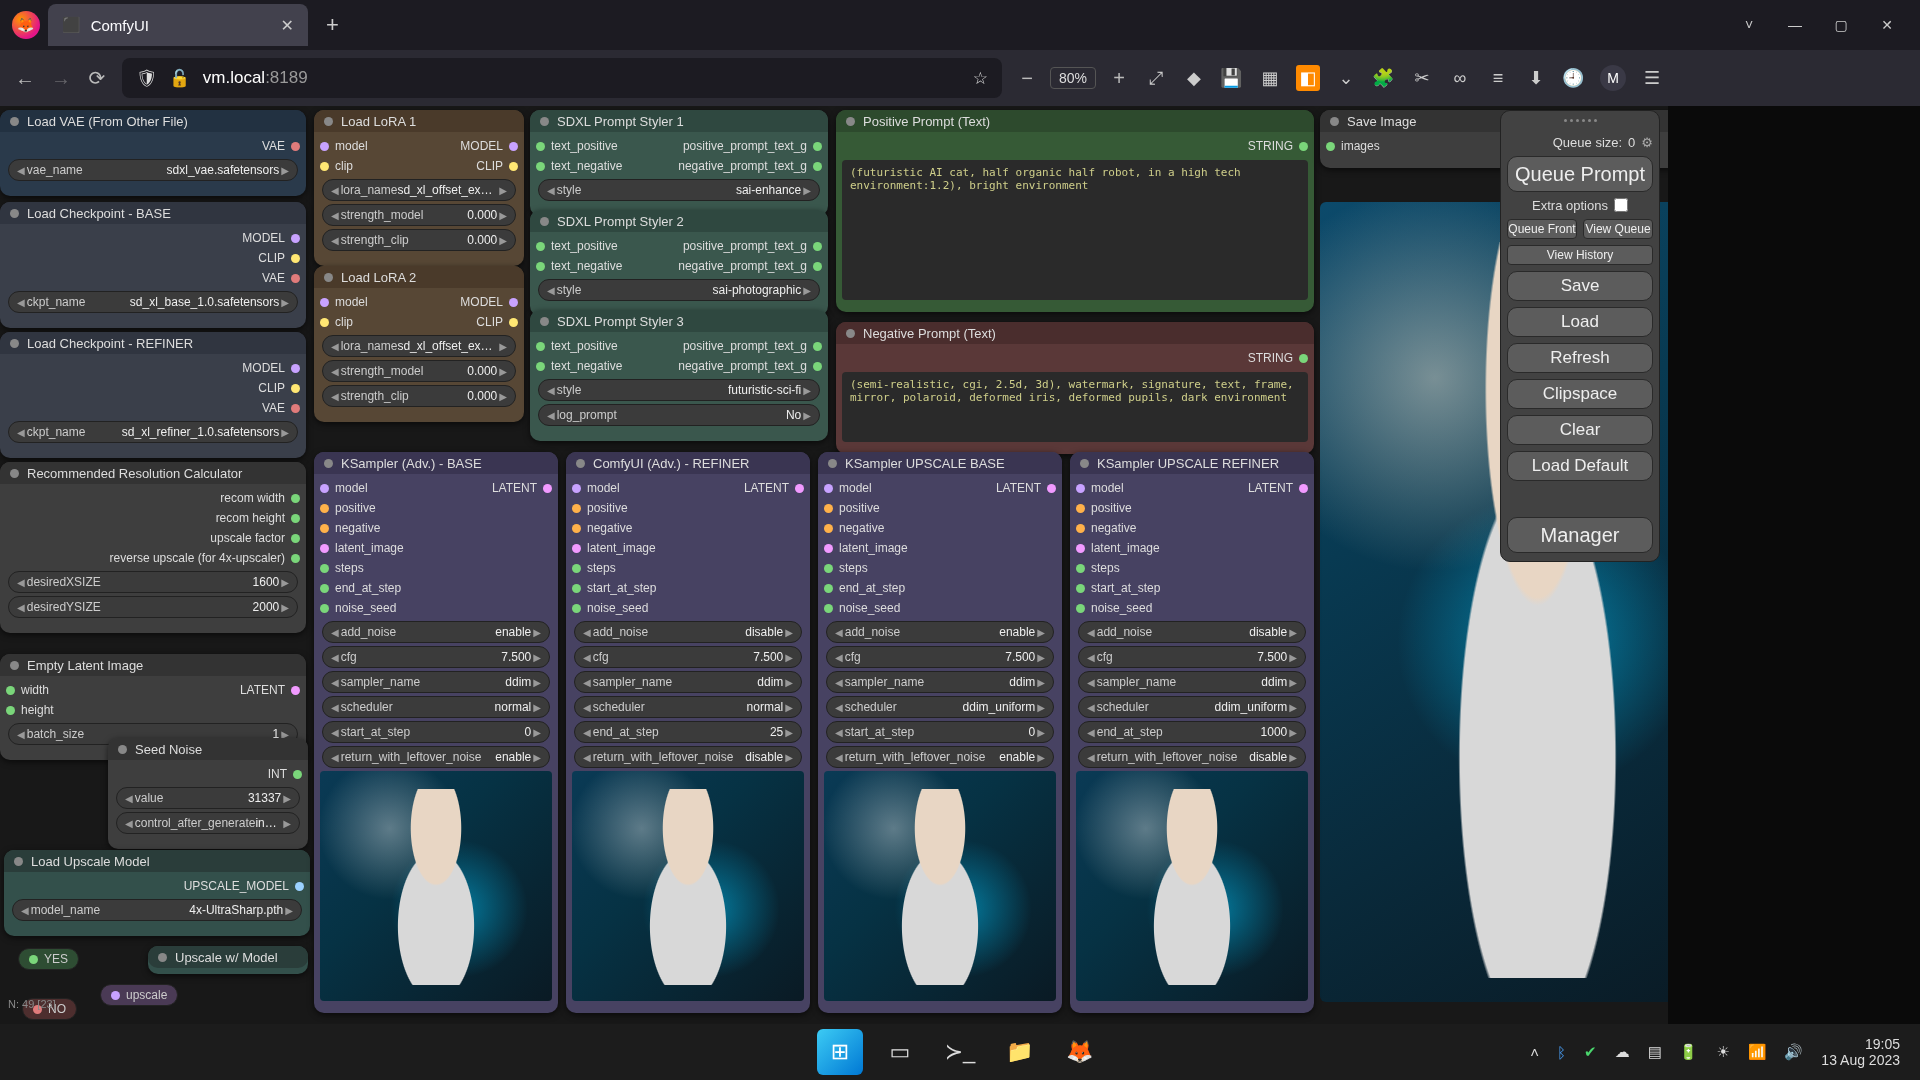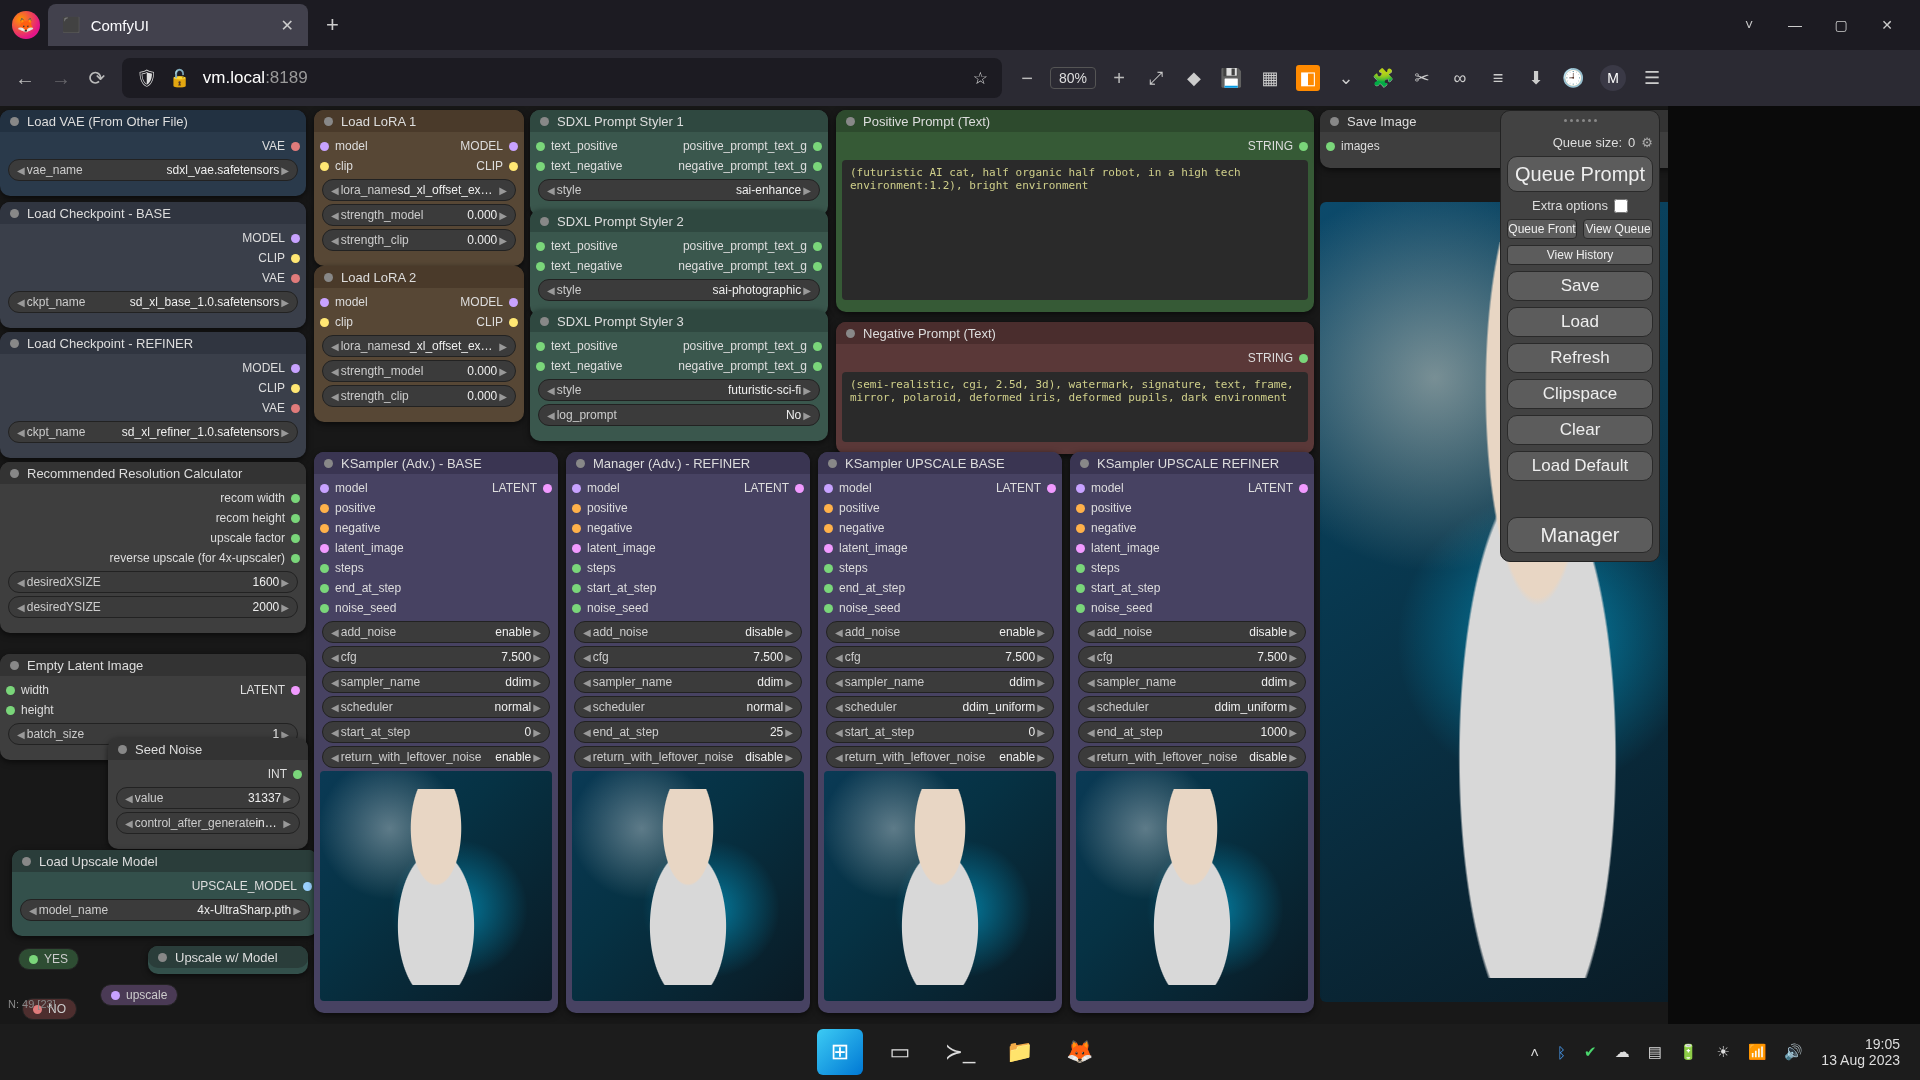--- a/index.html
+++ b/index.html
@@ -71,21 +71,21 @@
 .txtbox{background:#2a2a2a;border-radius:4px;padding:6px 8px;font-family:monospace;font-size:11px;color:#cfcf8a;margin-top:4px;min-height:70px;white-space:pre-wrap}
 
 .panel{position:absolute;right:8px;top:4px;width:160px;background:#424242;border:1px solid #222;border-radius:10px;padding:8px 6px;display:flex;flex-direction:column;gap:6px;font-size:14px;color:#ddd}
 .panel .drag{height:10px;display:flex;gap:3px;justify-content:center}
 .panel .drag span{width:3px;height:3px;background:#888;border-radius:50%}
 .panel .qline{display:flex;justify-content:flex-end;align-items:center;gap:6px;font-size:13px}
 .panel .qline .gear{font-size:13px;color:#aaa}
 .pbtn{background:#5c5c5c;border:1px solid #2a2a2a;border-radius:10px;height:30px;display:flex;align-items:center;justify-content:center;color:#eee;cursor:pointer;font-size:17px}
 .pbtn.big{height:36px;font-size:20px}
 .pbtn.sm{height:20px;font-size:12px;border-radius:4px}
-.panel .chk{display:flex;justify-content:center;align-items:center;gap:6px;font-size:13px}
+.panel .chk{display:flex;justify-content:center;gap:6px;font-size:13px}
 .panel .chk input{width:14px;height:14px}
 .panel .twocol{display:flex;gap:6px}
 .panel .twocol .pbtn{flex:1}
 
 .taskbar{position:absolute;left:0;right:0;bottom:0;height:56px;background:#1c1c1c;display:flex;align-items:center}
 .taskbar .center{position:absolute;left:50%;transform:translateX(-50%);display:flex;gap:14px}
 .ticon{width:46px;height:46px;border-radius:6px;display:flex;align-items:center;justify-content:center;font-size:22px;color:#ddd}
 .ticon.win{background:linear-gradient(135deg,#3ccbf4,#0078d4);color:#fff}
 .taskbar .tray{margin-left:auto;display:flex;align-items:center;gap:18px;padding-right:20px;color:#ddd;font-size:15px}
 .taskbar .clock{text-align:right;font-size:14px;line-height:16px}
@@ -289,21 +289,21 @@
         </div>
       <div class="widget">
           <span class="arL">◀</span>
           <span class="wlbl">control_after_generate</span>
           <span class="wval">increment</span>
           <span class="arR">▶</span>
         </div>
     </div>
   </div>
 
-  <div class="node th-dkteal" style="left:12px;top:744px;width:306px">
+  <div class="node th-dkteal" style="left:4px;top:744px;width:306px">
     <div class="hdr">
         <span>Load Upscale Model</span>
       </div>
     <div class="body">
       <div class="row">
           <span class="rgt">UPSCALE_MODEL</span>
           <span class="dot" style="background:#9ad1ff"></span>
         </div>
       <div class="widget">
           <span class="arL">◀</span>
@@ -609,21 +609,21 @@
             <span class="wval">enable</span>
             <span class="arR">▶</span>
           </div>
         <div class="preview">
             <div class="cat"></div>
           </div>
       </div>
     </div>
       <div class="node th-pur" style="left:566px;top:346px;width:244px">
       <div class="hdr">
-          <span>Manager (Adv.) - REFINER</span>
+          <span>ComfyUI (Adv.) - REFINER</span>
         </div>
       <div class="body">
           <div class="row">
             <span class="dot" style="background:#c8a2ff"></span>
             <span>model</span>
             <span class="rgt">LATENT</span>
             <span class="dot" style="background:#f19aff"></span>
           </div>
           <div class="row">
             <span class="dot" style="background:#ffb14a"></span>

